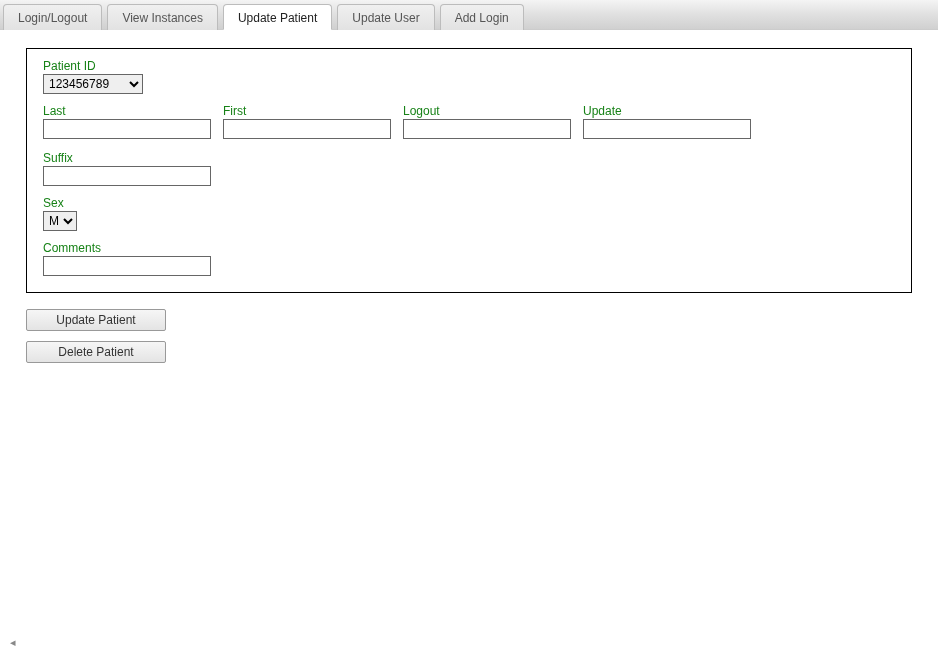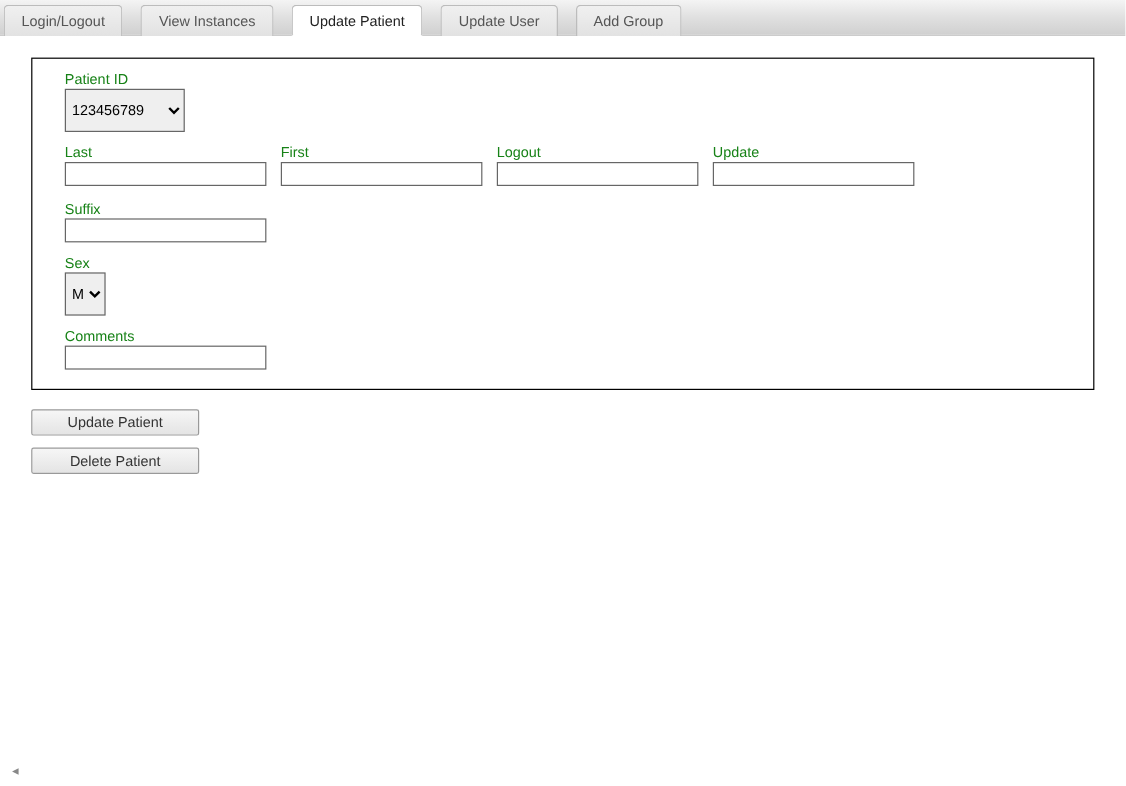--- a/index.html
+++ b/index.html
@@ -11,21 +11,21 @@
       font-family: Verdana, Geneva, sans-serif;
       font-size: 12px;
       background: #fff;
       color: #333;
     }
     .tab-bar {
       background: linear-gradient(to bottom, #f4f4f4 0%, #e0e0e0 50%, #d0d0d0 100%);
       border-bottom: 1px solid #ccc;
       padding: 3px 20px 0 3px;
       display: flex;
-      gap: 15px;
+      gap: 5px;
       height: 30px;
     }
     .tab {
       padding: 6px 14px;
       background: linear-gradient(to bottom, #f0f0f0, #e2e2e2);
       border: 1px solid #bcbcbc;
       border-bottom: none;
       border-radius: 4px 4px 0 0;
       color: #555;
       cursor: pointer;
@@ -38,21 +38,21 @@
       color: #222;
       border-bottom: 1px solid #fff;
       z-index: 2;
     }
     .content {
       padding: 18px 26px;
       position: relative;
     }
     .form-box {
       border: 1px solid #000;
-      padding: 10px 10px 16px 27px;
+      padding: 10px 10px 16px 16px;
       margin-bottom: 16px;
     }
     .field-row {
       display: flex;
       flex-wrap: wrap;
       gap: 12px;
       margin-bottom: 10px;
     }
     .field {
       display: flex;
@@ -66,21 +66,21 @@
     .field input[type="text"] {
       width: 168px;
       height: 20px;
       border: 1px solid #666;
       padding: 1px 3px;
       font-size: 12px;
     }
     .field select {
       border: 1px solid #666;
       font-size: 12px;
-      height: 36px;
+      height: 20px;
       padding: 0 1px;
     }
     .field select.patient-id {
       width: 100px;
     }
     .field select.sex {
       width: 34px;
     }
     .action-button {
       display: block;
@@ -105,21 +105,21 @@
     }
   </style>
 </head>
 <body>
 
 <div class="tab-bar">
   <div class="tab">Login/Logout</div>
   <div class="tab">View Instances</div>
   <div class="tab active">Update Patient</div>
   <div class="tab">Update User</div>
-  <div class="tab">Add Group</div>
+  <div class="tab">Add Login</div>
 </div>
 
 <div class="content">
 
   <div class="form-box">
 
     <div class="field-row">
       <div class="field">
         <label>Patient ID</label>
         <select class="patient-id">

